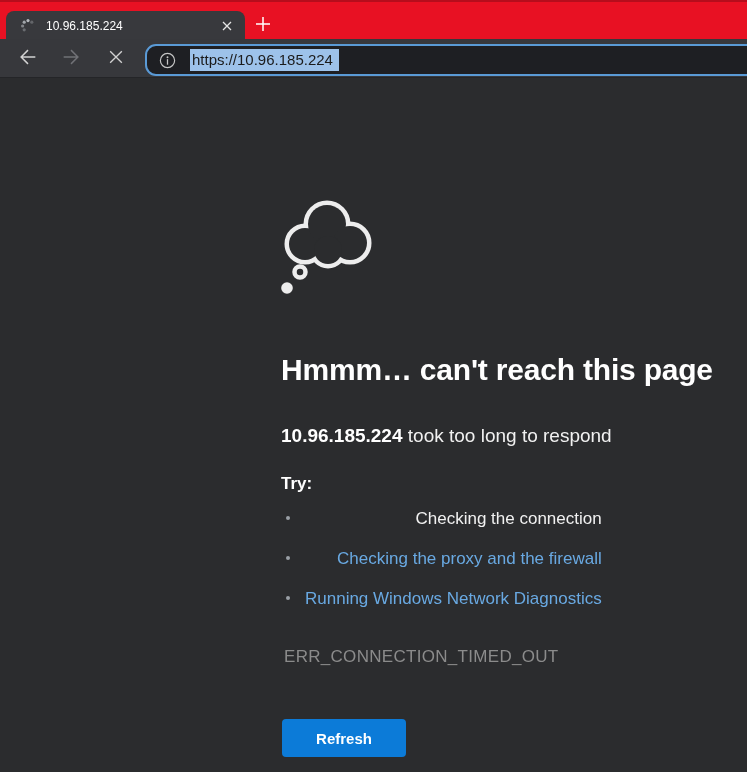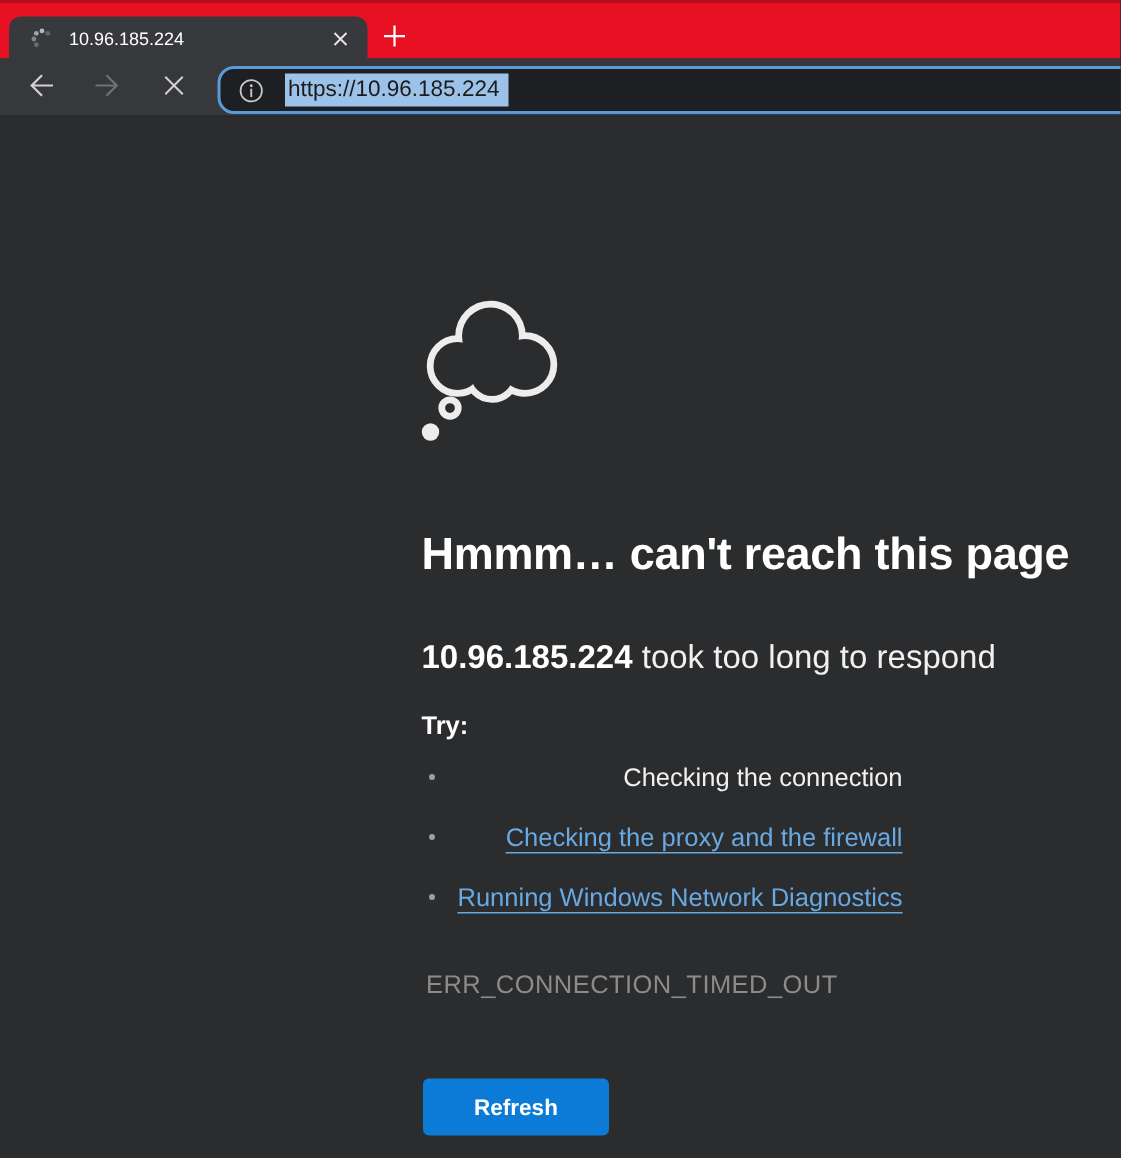--- a/index.html
+++ b/index.html
@@ -72,38 +72,38 @@
 
   
   .err-icon { position: absolute; left: 280px; top: 199px; width: 94px; height: 98px; }
   .err-title {
     position: absolute; left: 281px; top: 353px;
     font-size: 30px; font-weight: bold; color: #ffffff; white-space: nowrap;
     letter-spacing: -0.2px;
   }
   .err-sub {
     position: absolute; left: 281px; top: 425px;
-    font-size: 22px; color: #f1f1f1; white-space: nowrap; text-align: center;
+    font-size: 19px; color: #f1f1f1; white-space: nowrap; text-align: center;
   }
   .err-sub b { font-weight: bold; color: #ffffff; }
   .err-try {
     position: absolute; left: 281px; top: 474px;
     font-size: 17px; font-weight: bold; color: #ffffff;
   }
   .err-list { position: absolute; left: 281px; top: 509px; list-style: none; }
   .err-list li {
     position: relative; height: 18px; margin-bottom: 22px;
     padding-left: 24px; font-size: 17px; color: #f1f1f1; white-space: nowrap; text-align: right;
   }
   .err-list li::before {
     content: ""; position: absolute; left: 5px; top: 7px;
     width: 4px; height: 4px; border-radius: 50%; background: #9aa0a6;
   }
   .err-list a {
-    color: #69a9e2; text-decoration: underline;
+    color: #69a9e2; 
     text-underline-offset: 4px; text-decoration-thickness: 1px; cursor: pointer;
   }
   .err-code {
     position: absolute; left: 284px; top: 647px;
     font-size: 17px; color: #8b8b8b; letter-spacing: 0.3px;
   }
   .refresh-btn {
     position: absolute; left: 282px; top: 719px; width: 124px; height: 38px;
     background: #0c7bd8; border: none; border-radius: 4px;
     color: #ffffff; font-size: 15px; font-weight: bold;

